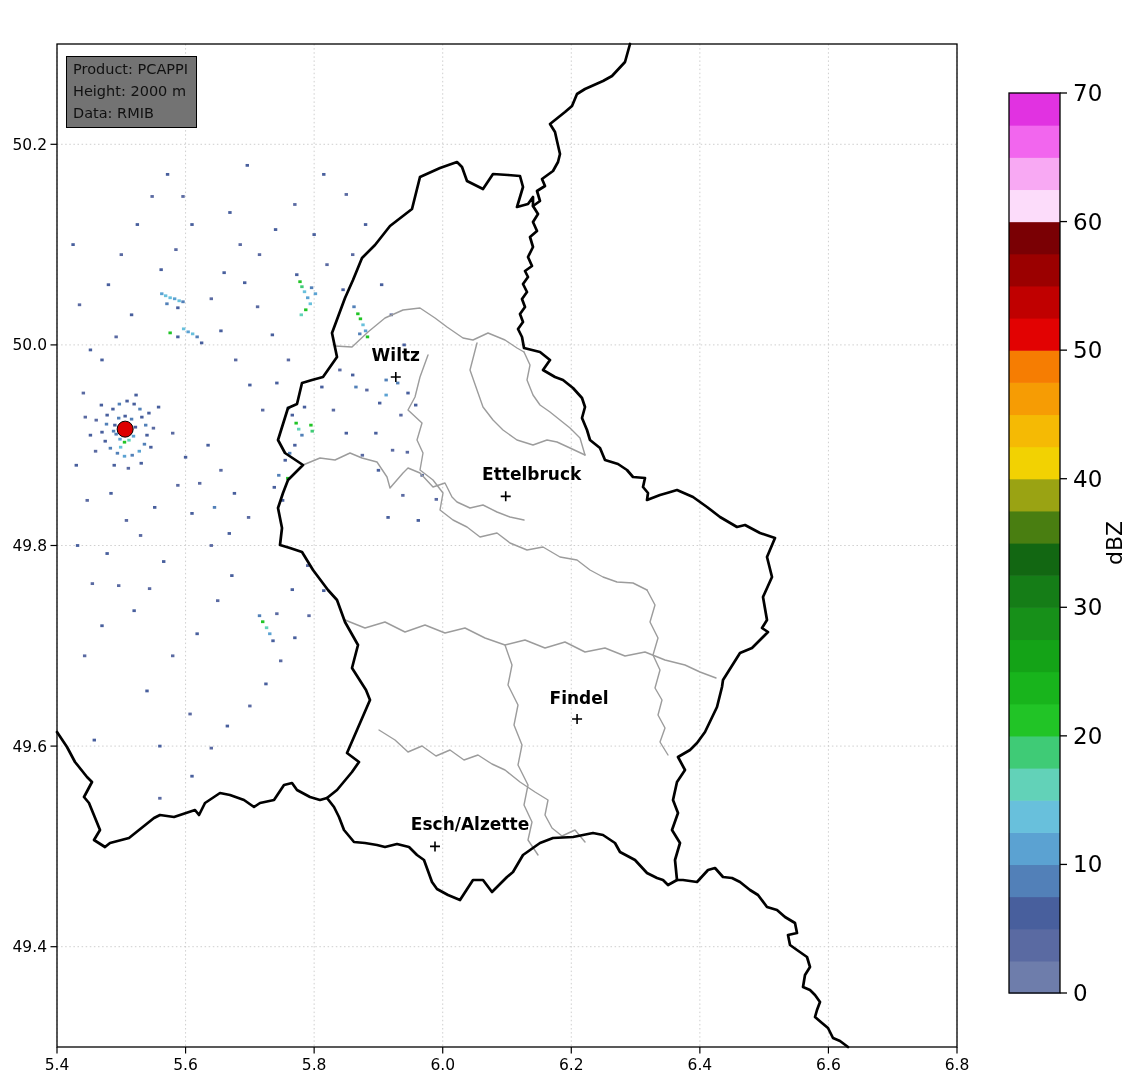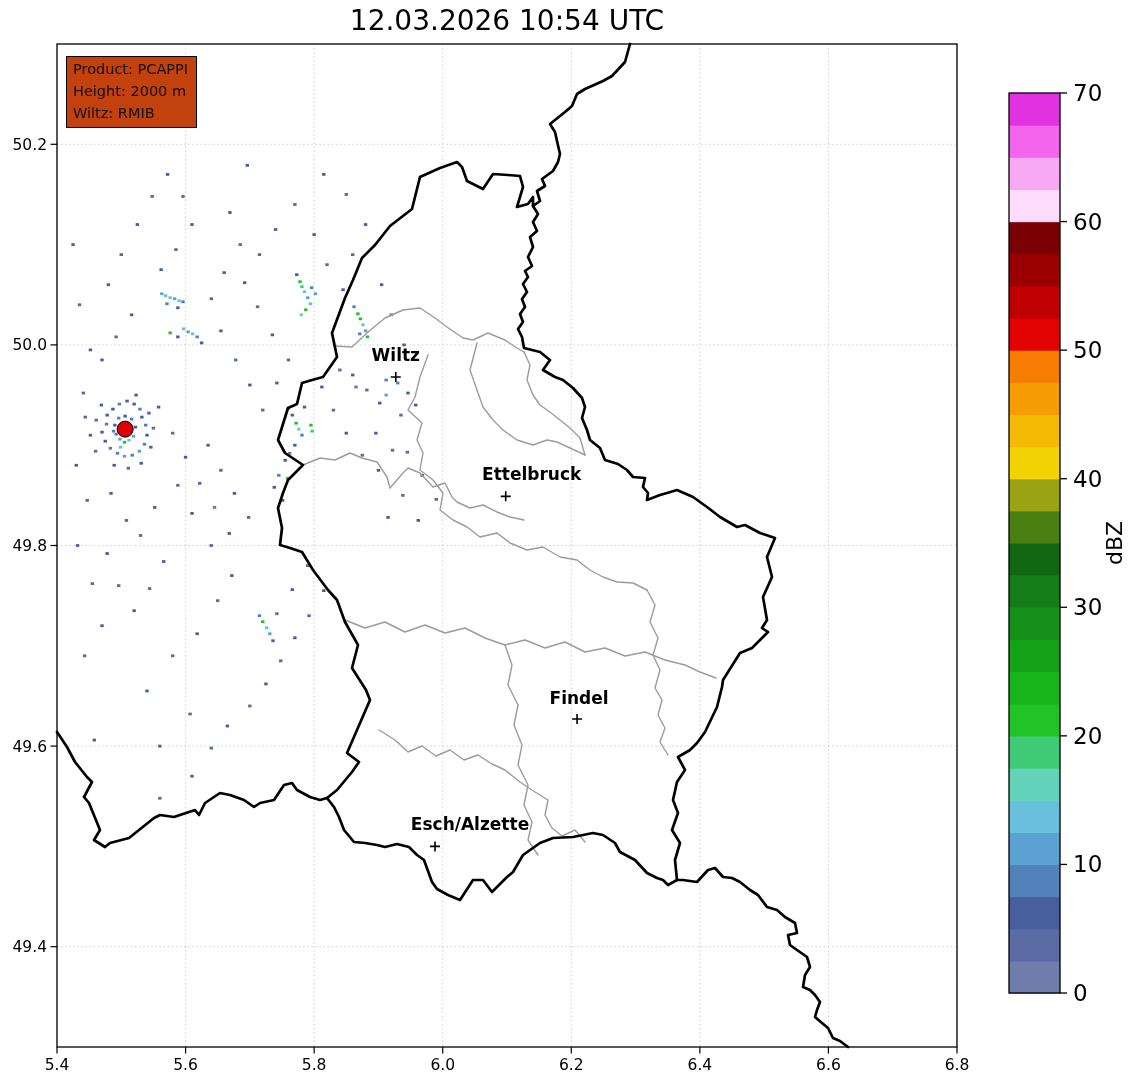--- a/index.html
+++ b/index.html
@@ -1,37 +1,36 @@
 <!DOCTYPE html>
 <html><head>
 <meta charset="utf-8">
 <style>
   html,body{margin:0;padding:0;background:#fff;}
   body{width:1145px;height:1084px;position:relative;font-family:"DejaVu Sans","Liberation Sans",sans-serif;}
   .figure{position:absolute;inset:0;}
   .title{position:absolute;left:57px;top:4px;width:900px;text-align:center;
          font-size:28px;color:#000;white-space:nowrap;}
-  .infobox{position:absolute;left:66px;top:56px;background:#c2410c;border:1.3px solid #000;
+  .infobox{position:absolute;left:66px;top:56px;background:#737373;border:1.3px solid #000;
            padding:2px 8px 3px 6px;font-size:14.5px;line-height:1.5;color:#111;z-index:5;}
   svg.map{position:absolute;left:0;top:0;}
   .country{fill:none;stroke:#000;stroke-width:2.7;stroke-linejoin:round;stroke-linecap:round;}
   .canton{fill:none;stroke:#9c9c9c;stroke-width:1.4;stroke-linejoin:round;stroke-linecap:round;}
   .grid{stroke:#c9c9c9;stroke-width:0.9;stroke-dasharray:1.5 2.6;}
   .frame{fill:none;stroke:#000;stroke-width:1.3;}
   text{fill:#000;}
   .ticklabel{font-size:15.5px;}
   .cbticklabel{font-size:23px;}
   .cblabel{font-size:22px;}
   .citylabel{font-size:17px;font-weight:bold;}
 </style>
 </head>
 <body>
 
 <div class="figure">
-  <div class="title">12.03.2026 10:54 UTC</div>
 
   <svg class="map" width="1145" height="1084" viewBox="0 0 1145 1084">
     <g id="grid-layer">
         <line x1="57" y1="44" x2="57" y2="1047" class="grid"></line>
         <line x1="185.57142857142819" y1="44" x2="185.57142857142819" y2="1047" class="grid"></line>
         <line x1="314.14285714285694" y1="44" x2="314.14285714285694" y2="1047" class="grid"></line>
         <line x1="442.7142857142856" y1="44" x2="442.7142857142856" y2="1047" class="grid"></line>
         <line x1="571.2857142857144" y1="44" x2="571.2857142857144" y2="1047" class="grid"></line>
         <line x1="699.8571428571431" y1="44" x2="699.8571428571431" y2="1047" class="grid"></line>
         <line x1="828.4285714285712" y1="44" x2="828.4285714285712" y2="1047" class="grid"></line>
@@ -363,15 +362,15 @@
         <text x="1073" y="229.57142857142867" text-anchor="start" class="cbticklabel">60</text>
         <line x1="1060" y1="93" x2="1067" y2="93" stroke="#000" stroke-width="1.3"></line>
         <text x="1073" y="101" text-anchor="start" class="cbticklabel">70</text>
         <text x="1122" y="543" text-anchor="middle" transform="rotate(-90 1122 543)" class="cblabel">dBZ</text>
       </g>
   </svg>
 
   <div class="infobox">
     <div>Product: PCAPPI</div>
     <div>Height: 2000 m</div>
-    <div>Wiltz: RMIB</div>
+    <div>Data: RMIB</div>
   </div>
 </div>
 
 </body></html>

